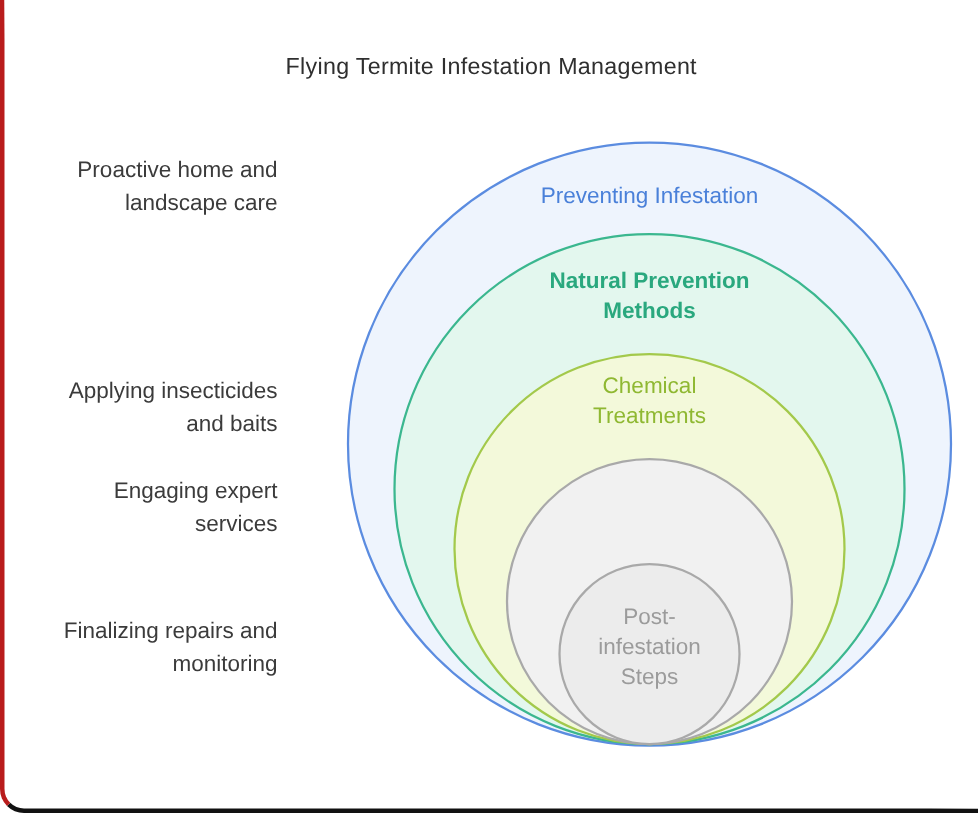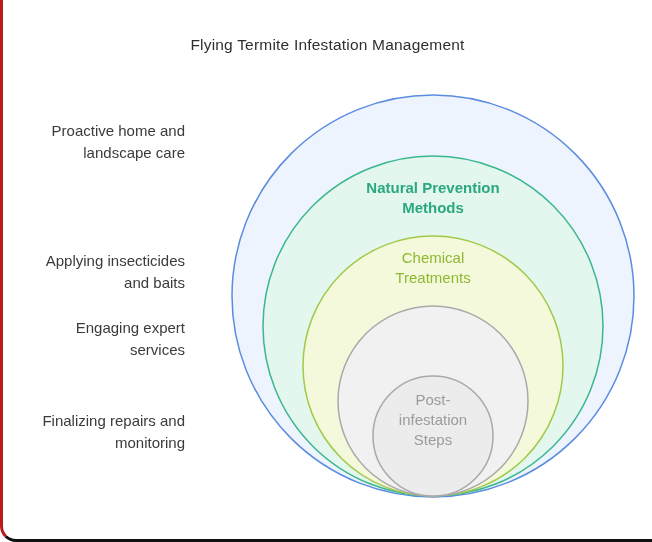--- a/index.html
+++ b/index.html
@@ -46,50 +46,51 @@
     position: absolute;
     text-align: center;
     font-size: 15px;
     line-height: 20px;
     font-weight: 400;
   }
   .rl1 { top: 121px; left: 330px; width: 200px; color: #4a80d9; }
   .rl2 { top: 178px; left: 355px; width: 150px; color: #2aa87e; font-weight: bold; }
   .rl3 { top: 248px; left: 380px; width: 100px; color: #8fb832; }
   .rl4 { top: 316px; left: 370px; width: 120px; color: #9b9b9b; }
-  .rl5 { top: 390px; left: 387px; width: 86px;  color: #9b9b9b; }
+  .rl5 { top: 402px; left: 387px; width: 86px;  color: #9b9b9b; }
 
   .side-label {
     position: absolute;
     text-align: right;
     font-size: 15px;
     line-height: 22px;
     color: #3b3b3b;
   }
-  .sl1 { top: 120px; right: 467px; width: 160px; }
+  .sl1 { top: 103px; right: 467px; width: 160px; }
   .sl2 { top: 180px; right: 467px; width: 120px; }
   .sl3 { top: 250px; right: 467px; width: 165px; }
   .sl4 { top: 317px; right: 467px; width: 130px; }
   .sl5 { top: 410px; right: 467px; width: 172px; }
 </style>
 </head>
 <body>
 
 <div class="canvas">
 
   <h1 class="title">Flying Termite Infestation Management</h1>
 
   <svg class="circles" width="652" height="542" viewBox="0 0 652 542">
     <circle class="c1" cx="430" cy="296" r="201"></circle>
     <circle class="c2" cx="430" cy="326" r="170"></circle>
     <circle class="c3" cx="430" cy="366" r="130"></circle>
     <circle class="c4" cx="430" cy="401" r="95"></circle>
     <circle class="c5" cx="430" cy="436" r="60"></circle>
   </svg>
 
+  <div class="ring-label rl1">Preventing Infestation</div>
   <div class="ring-label rl2">Natural Prevention Methods</div>
   <div class="ring-label rl3">Chemical Treatments</div>
   <div class="ring-label rl5">Post-infestation Steps</div>
 
   <div class="side-label sl1">Proactive home and landscape care</div>
   <div class="side-label sl3">Applying insecticides and baits</div>
   <div class="side-label sl4">Engaging expert services</div>
   <div class="side-label sl5">Finalizing repairs and monitoring</div>
 
 </div>

